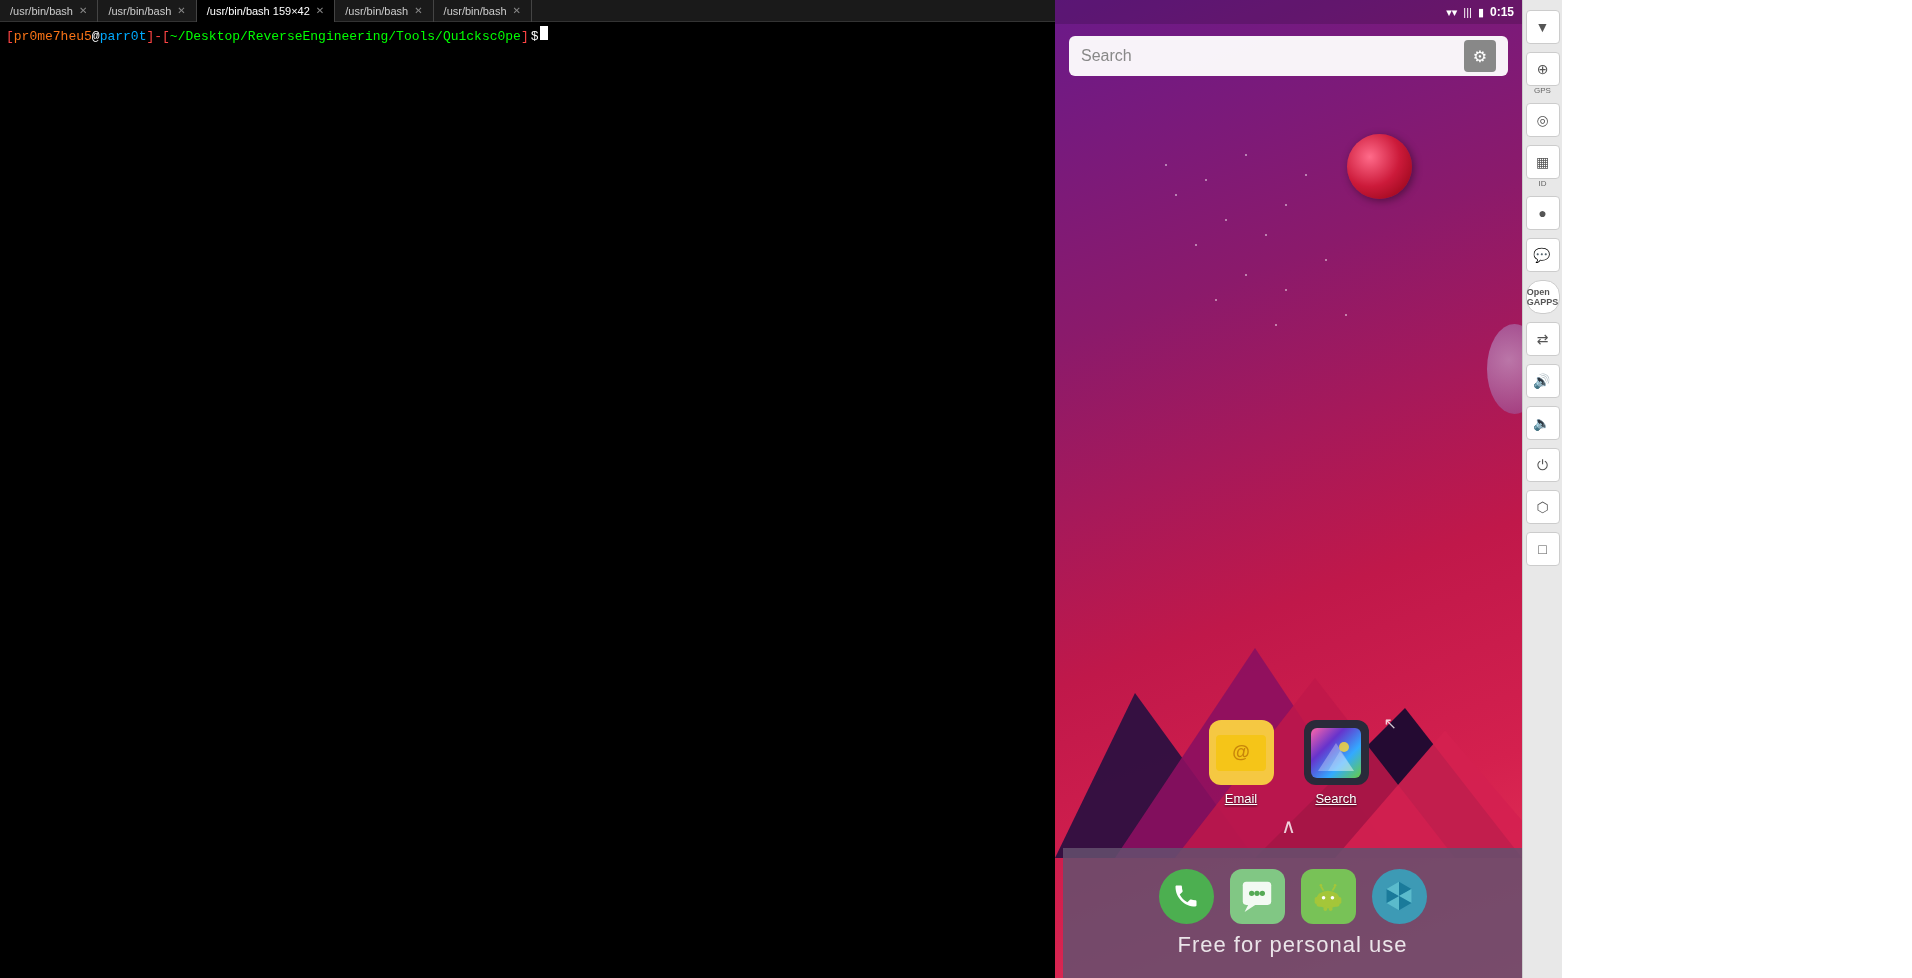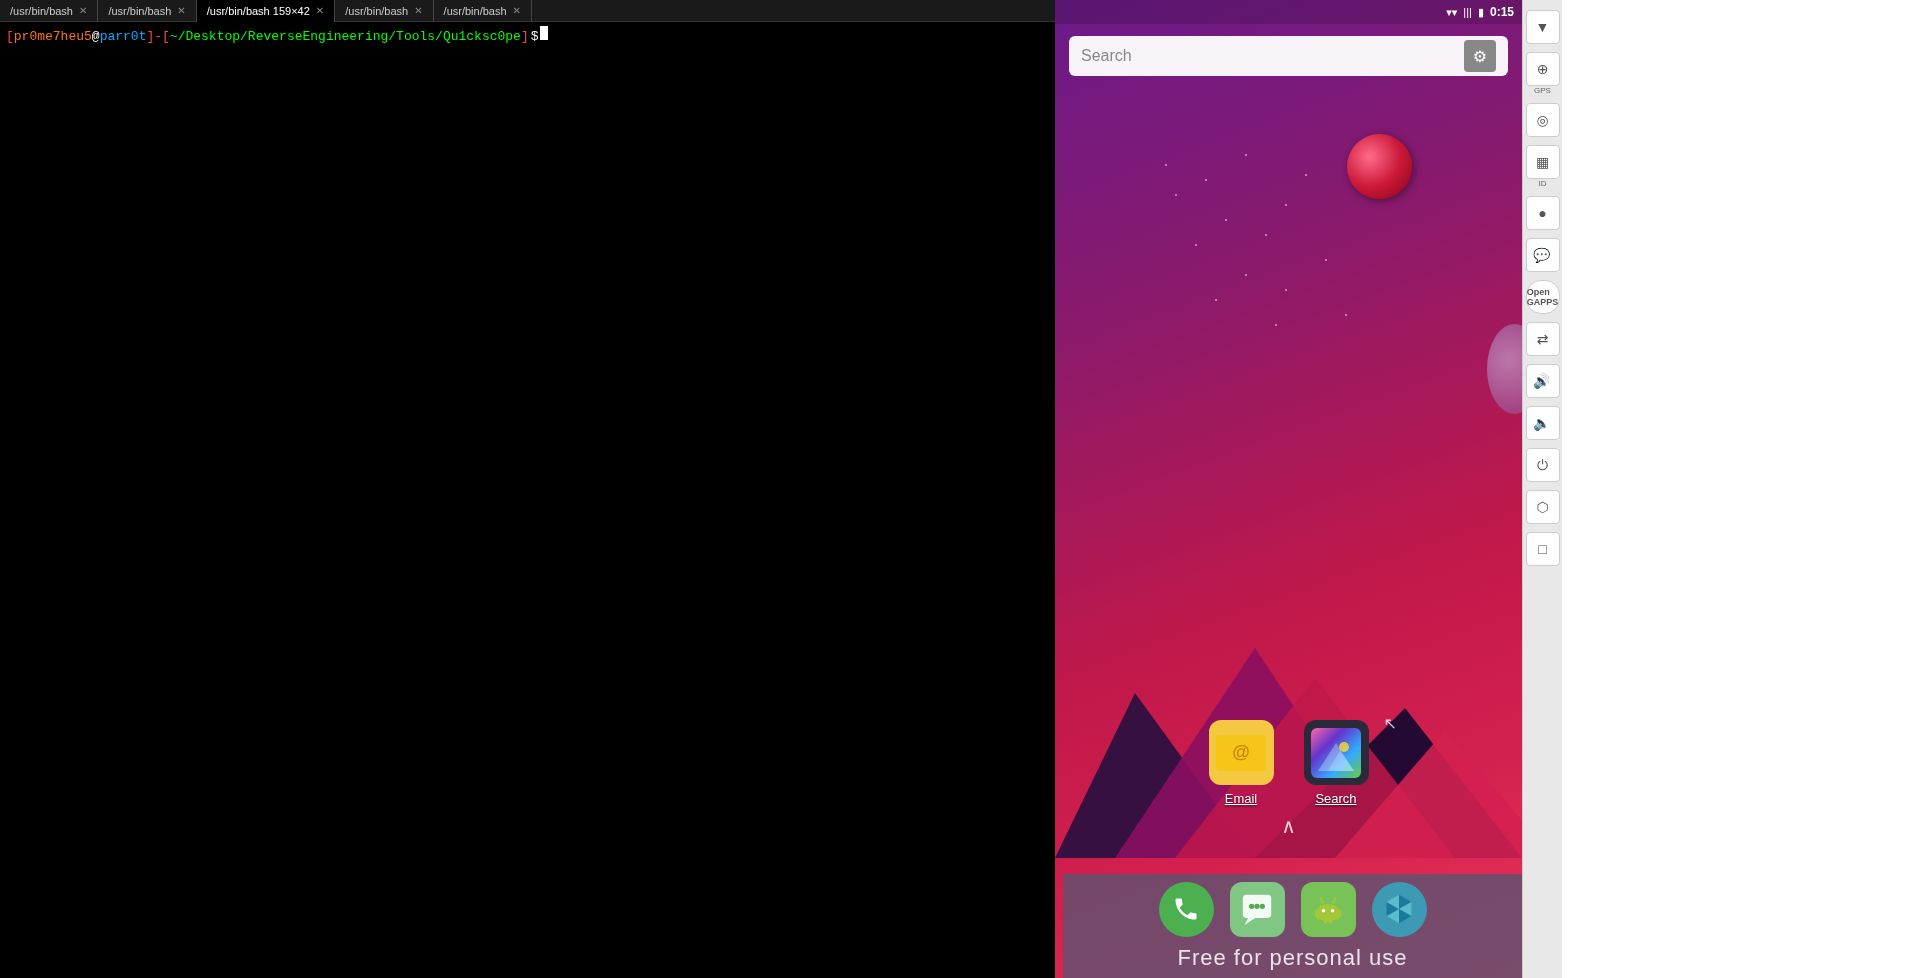--- a/index.html
+++ b/index.html
@@ -245,21 +245,21 @@
       cursor: pointer;
       opacity: 0.8;
     }
 
     
     #dock-bar {
       position: absolute;
       bottom: 0;
       left: 8px;
       right: 0;
-      height: 104px;
+      height: 130px;
       background: rgba(100, 80, 110, 0.85);
       display: flex;
       flex-direction: column;
       align-items: center;
       justify-content: center;
       gap: 4px;
     }
 
     #dock-icons-row {
       display: flex;

